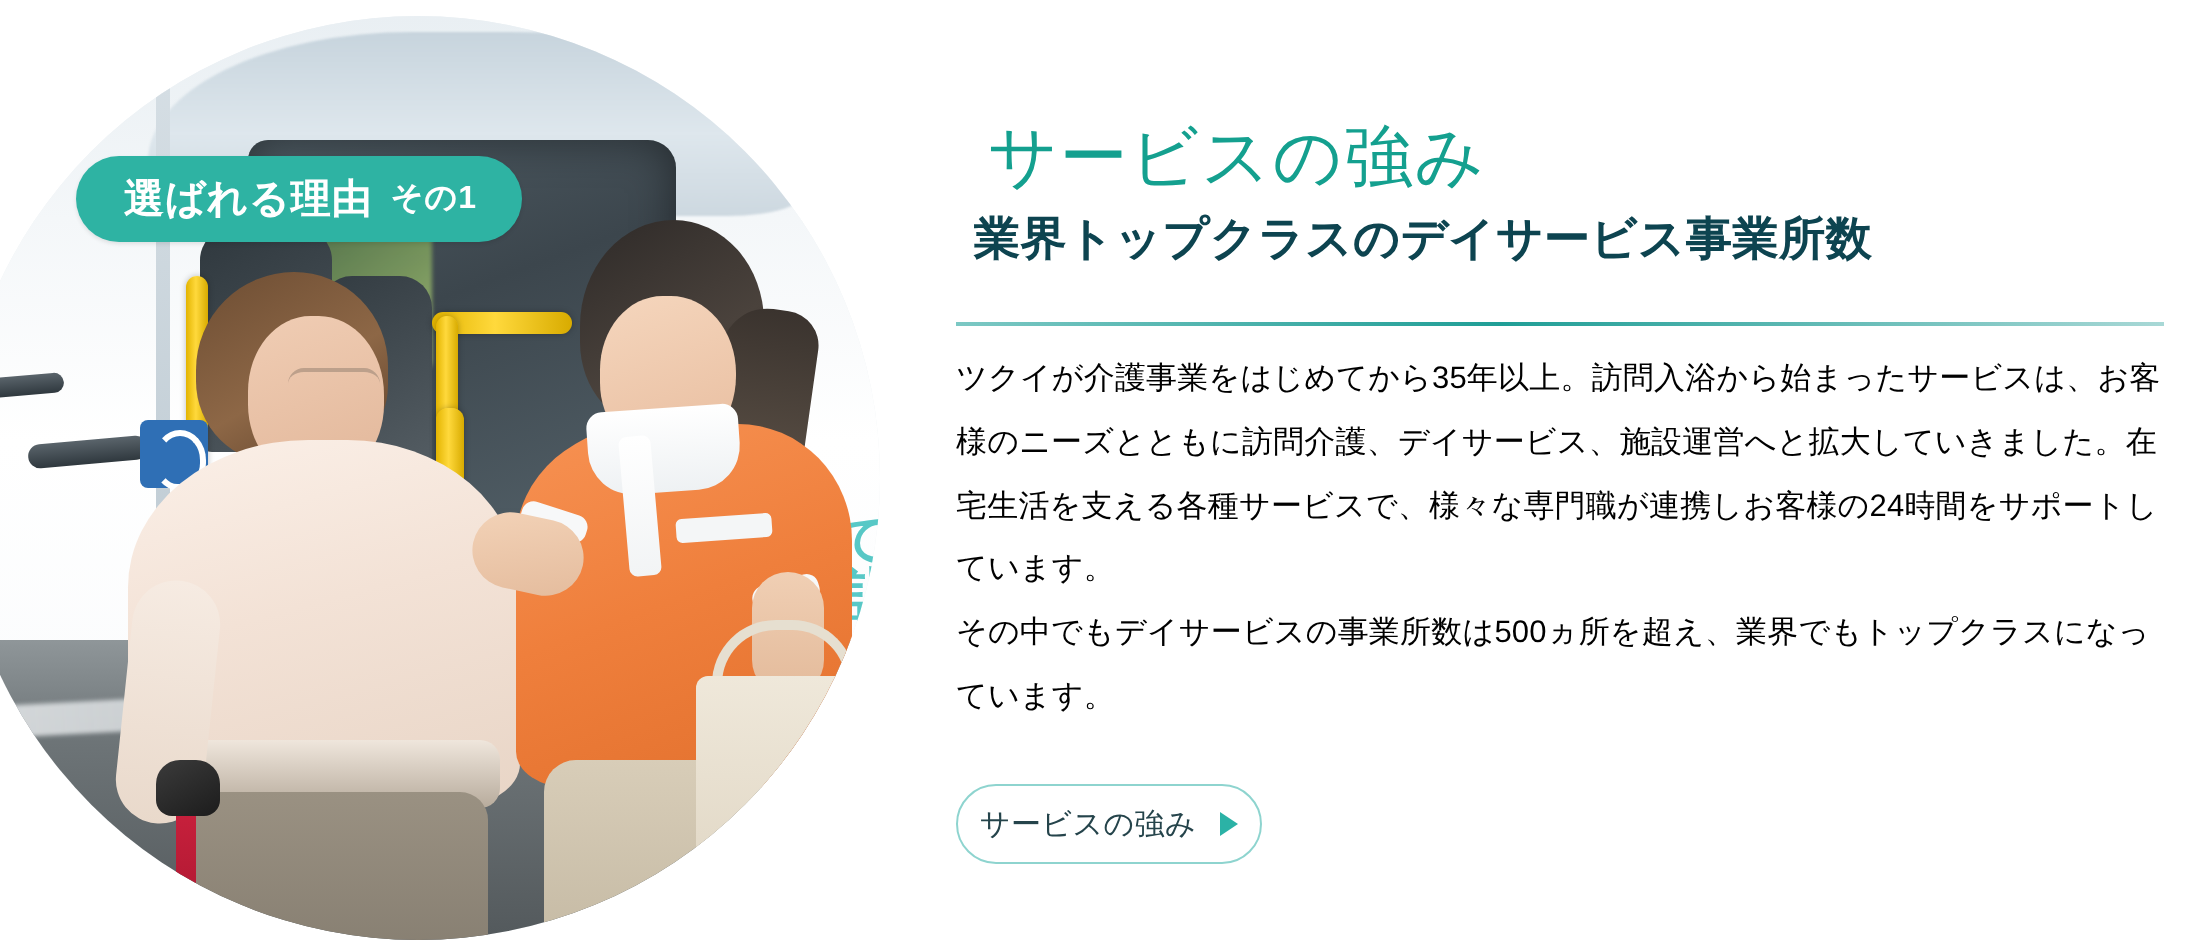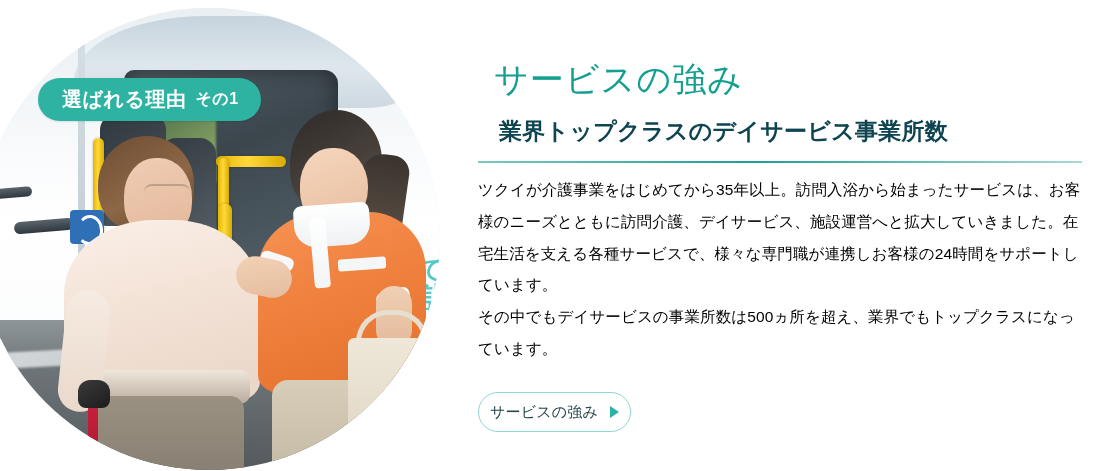--- a/index.html
+++ b/index.html
@@ -368,21 +368,21 @@
     font-size: 34px;
     font-weight: 400;
     color: #14a08f;
     letter-spacing: 1px;
     line-height: 1;
   }
   .subtitle {
     position: absolute;
     left: 11px;
     top: 108px;
-    margin: 12px;
+    margin: 0;
     font-size: 23px;
     font-weight: 700;
     color: #0d4450;
     letter-spacing: .3px;
     line-height: 1;
   }
   .divider {
     position: absolute;
     left: 2px;
     top: 153px;

